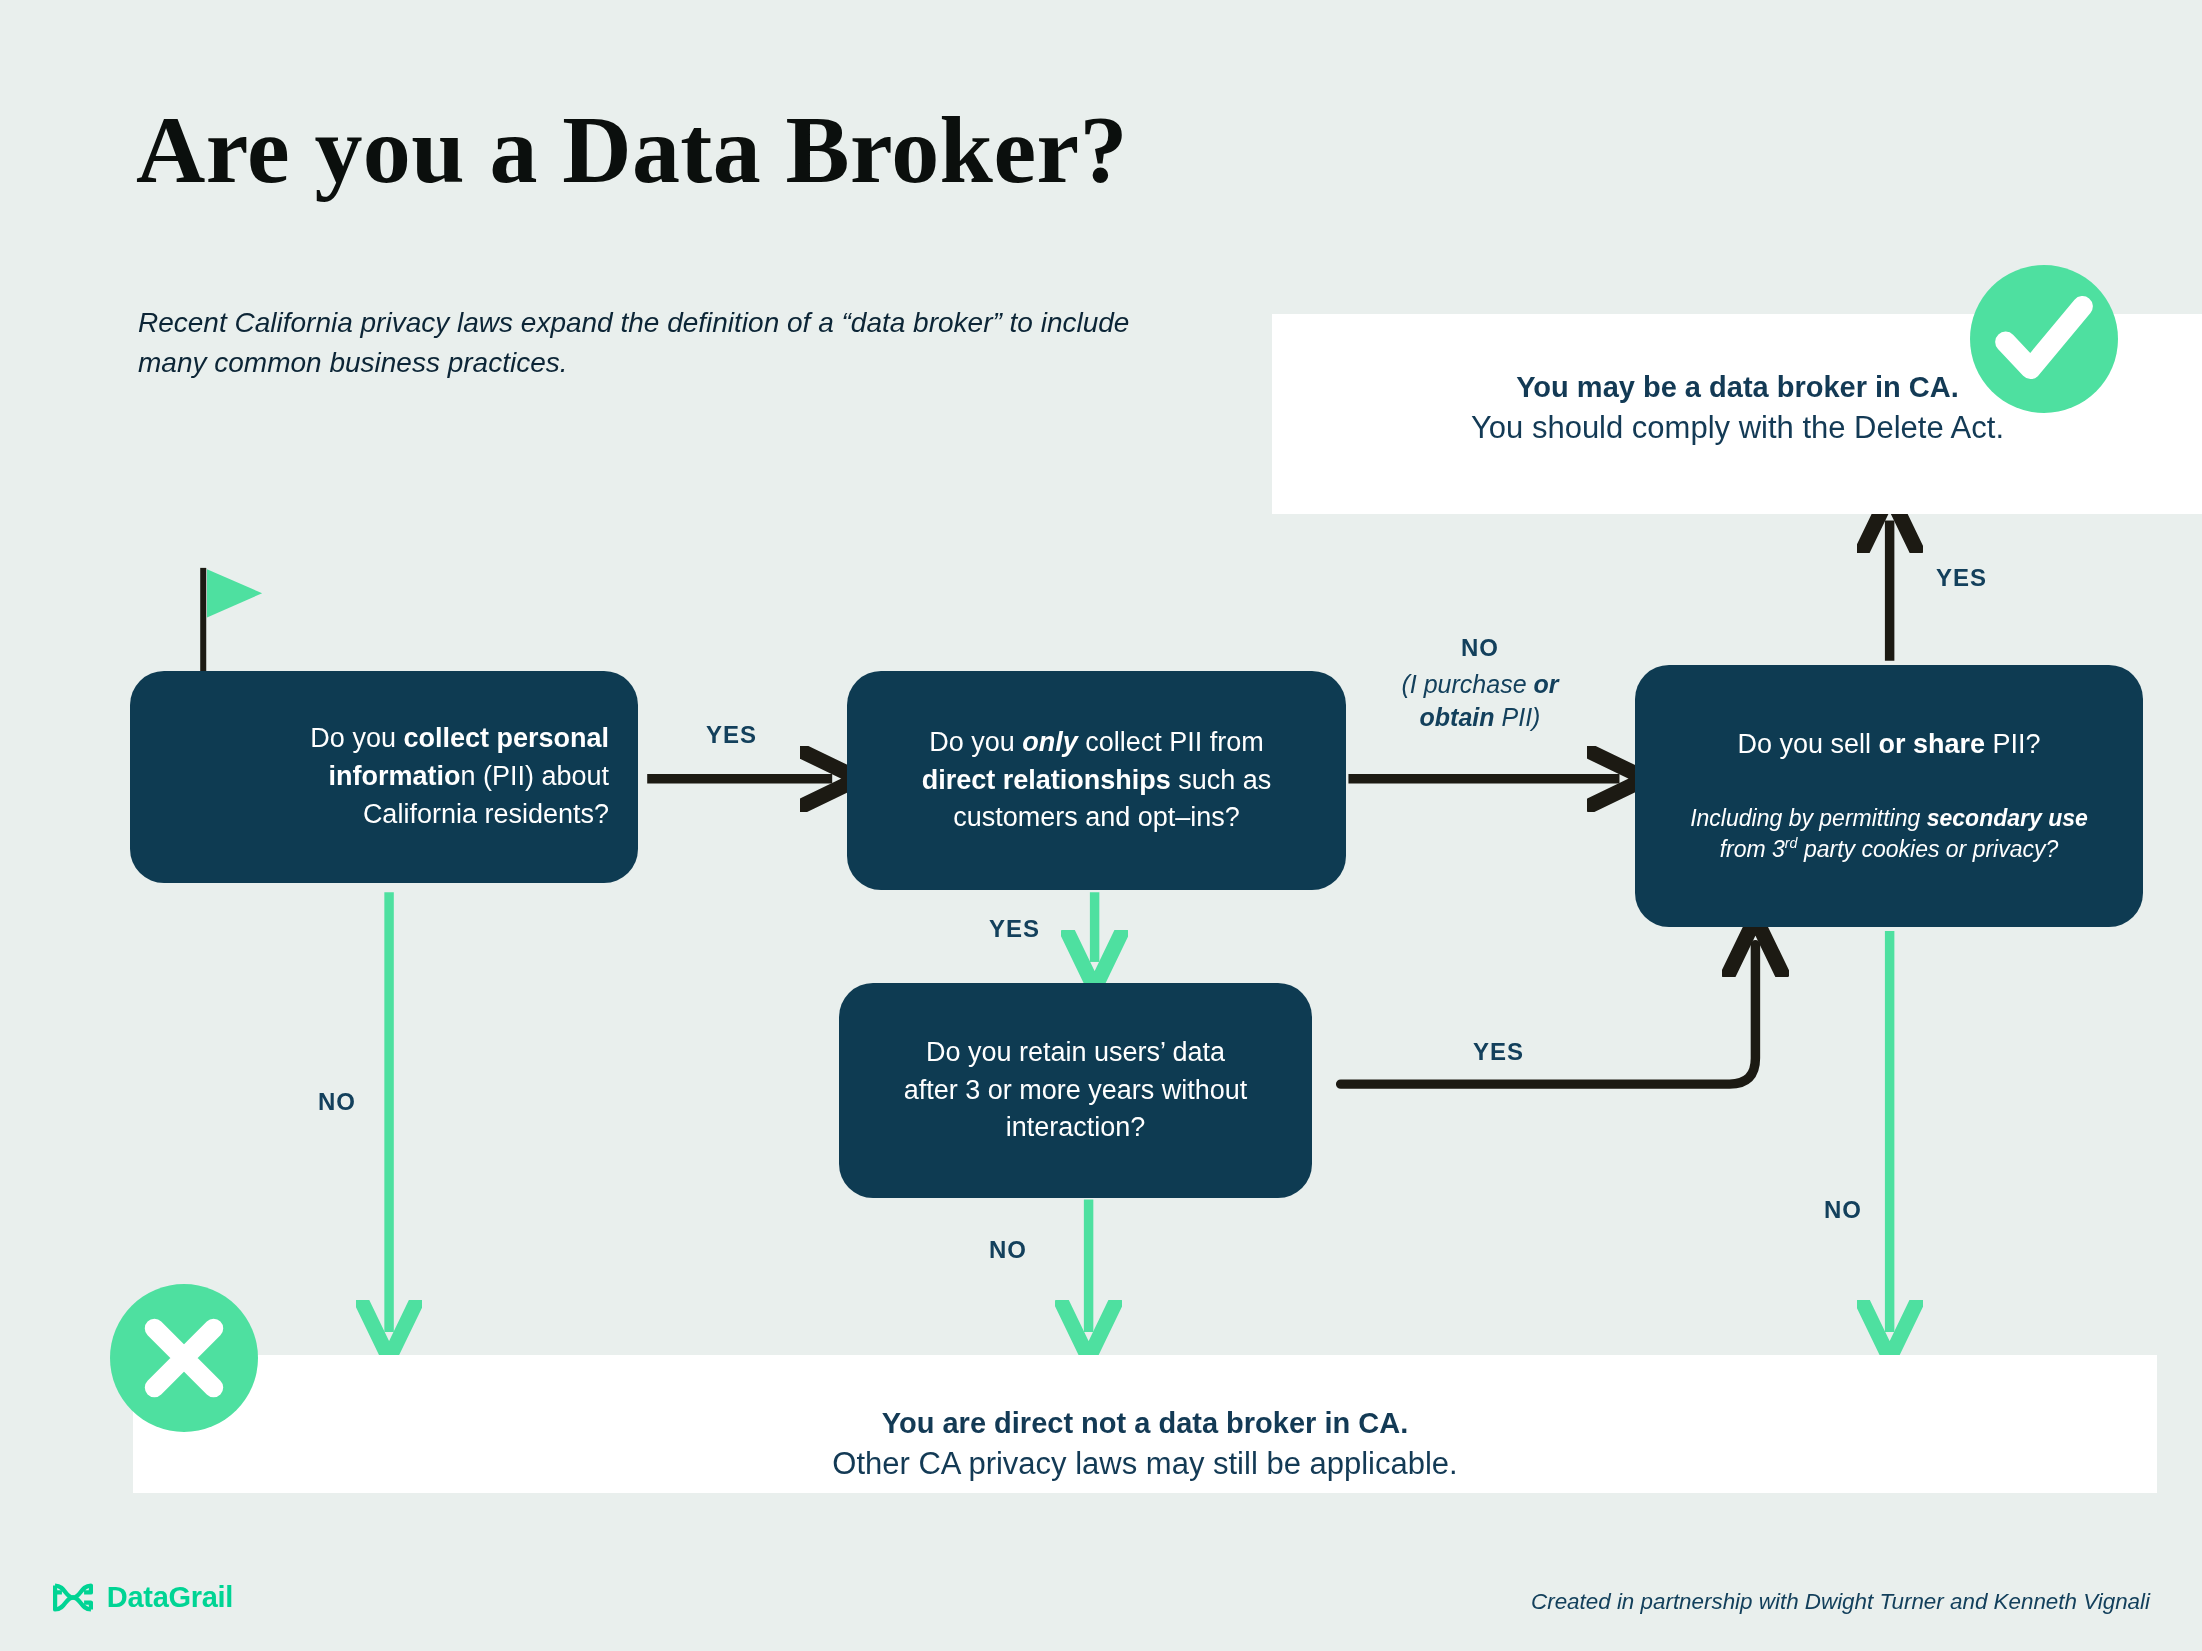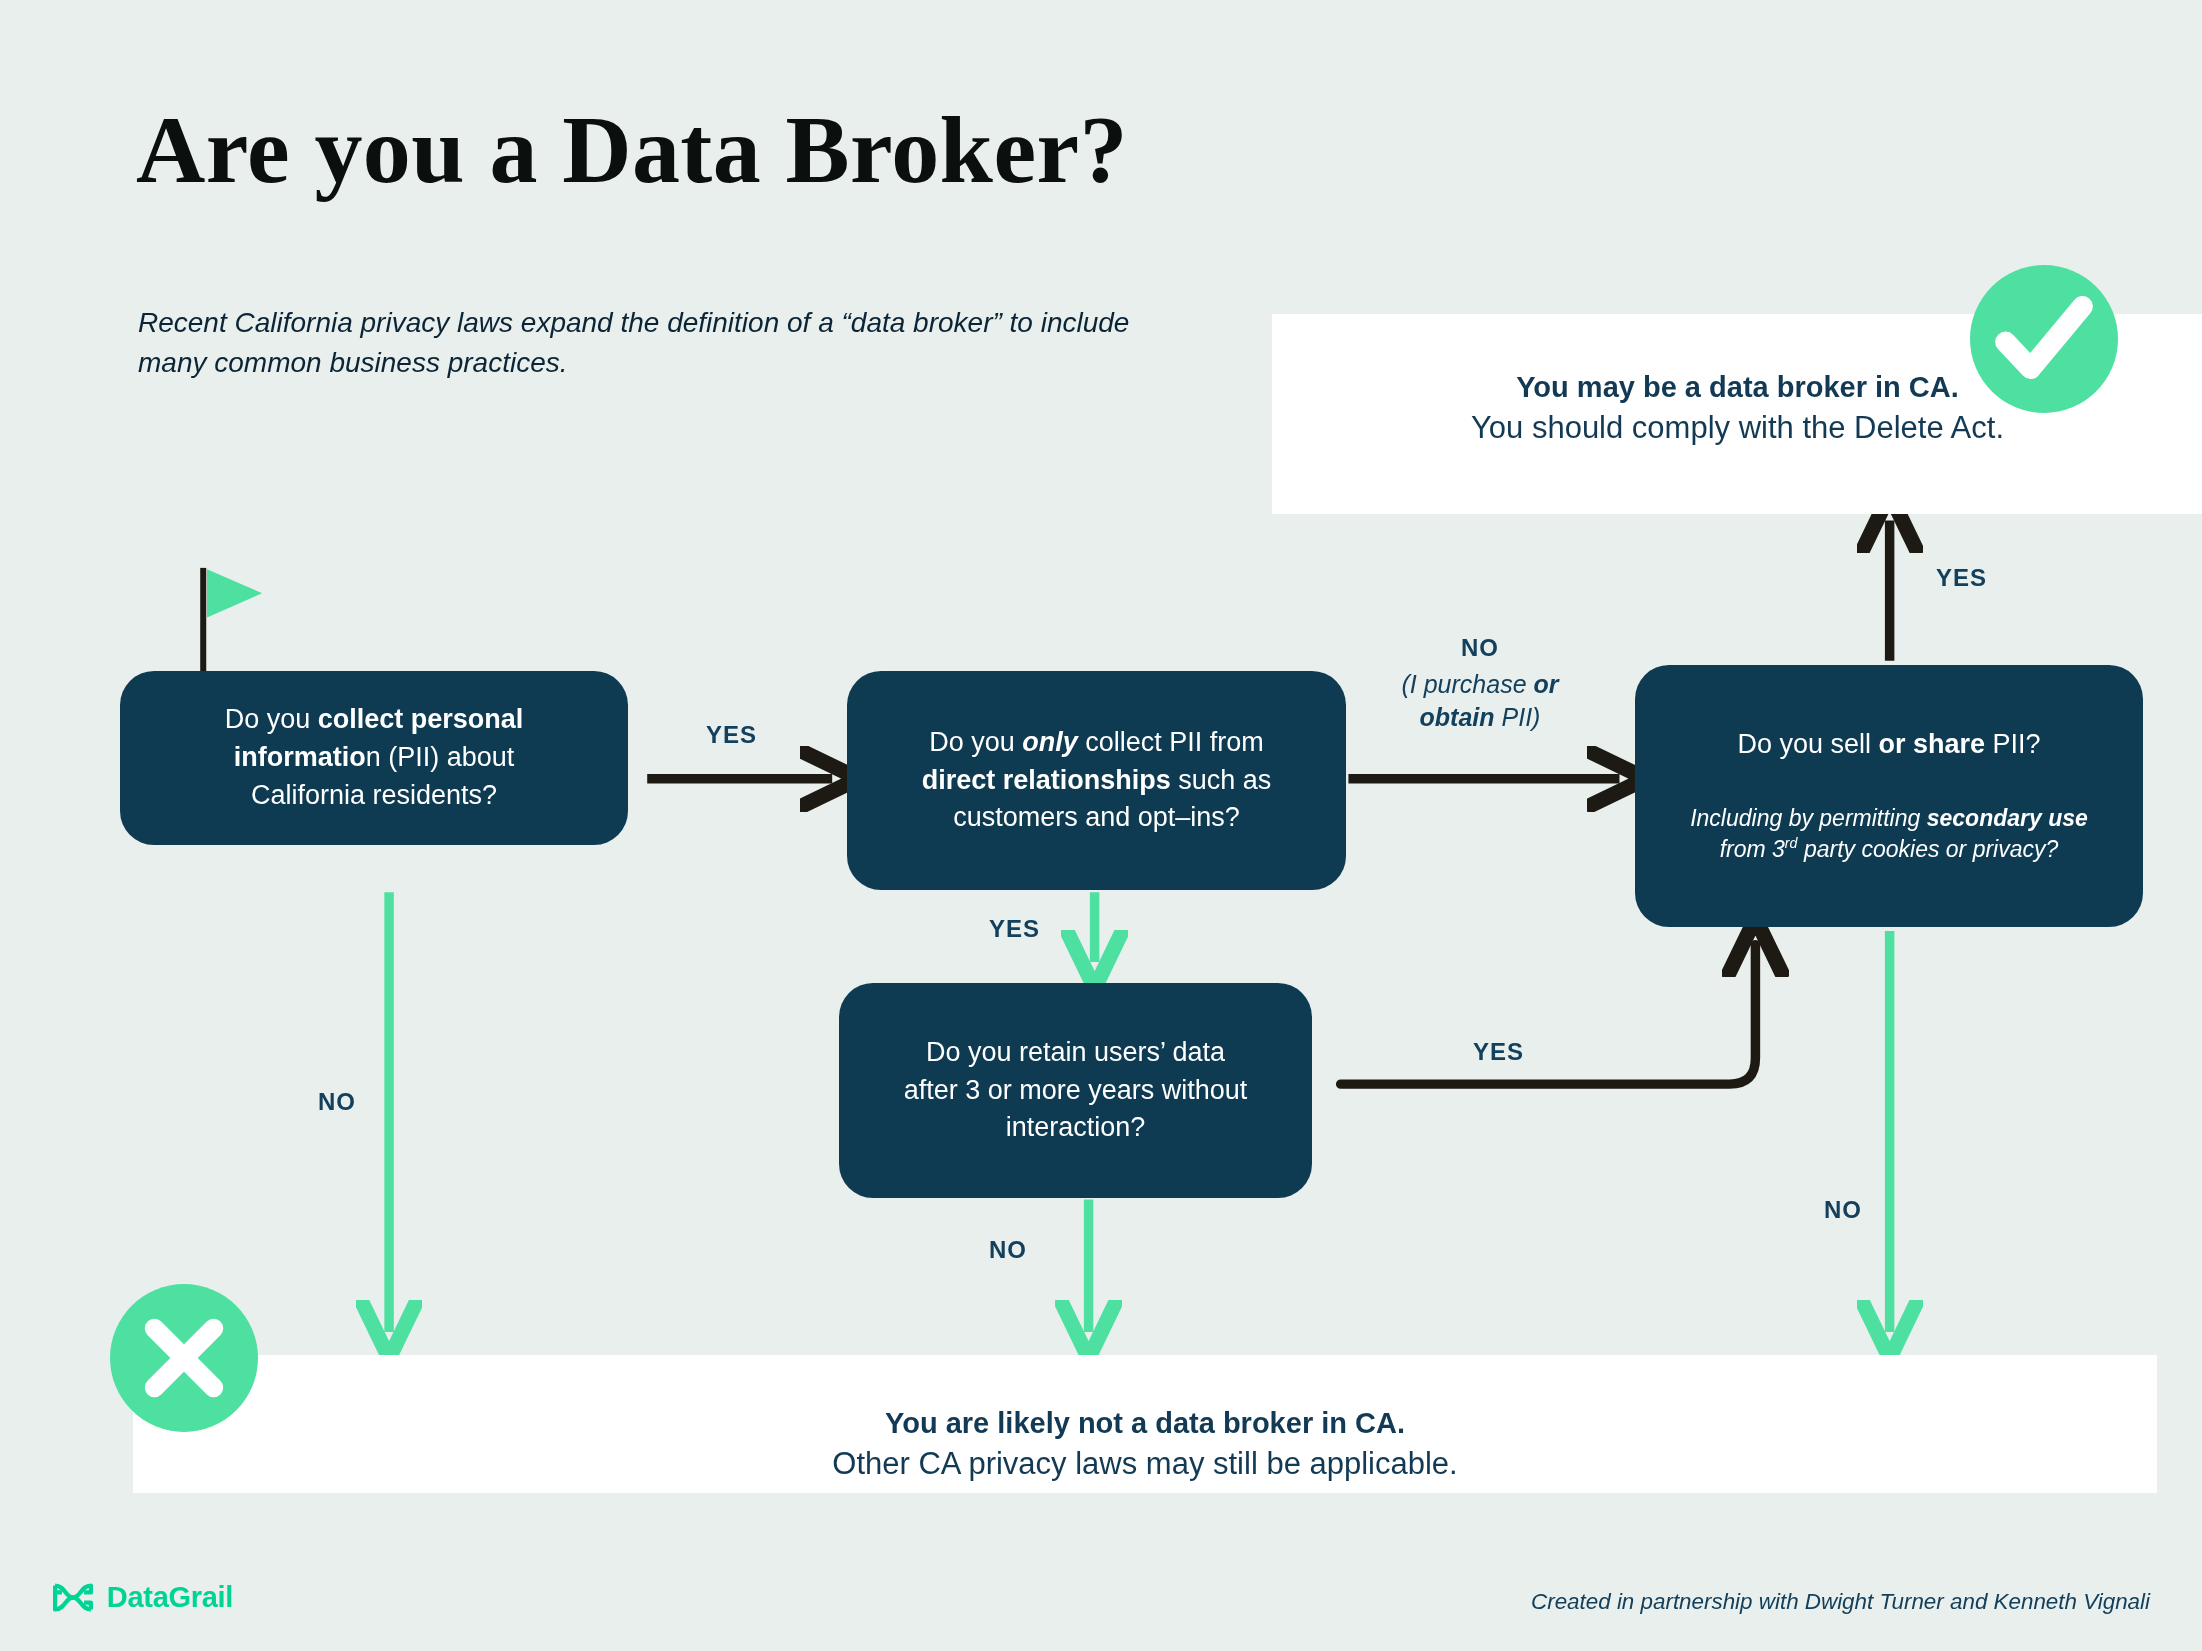--- a/index.html
+++ b/index.html
@@ -31,21 +31,21 @@
     border-radius:34px; display:flex; flex-direction:column;
     align-items:center; justify-content:center; text-align:center;
     padding:19px 29px;
   }
   .node .line { font-size:27px; line-height:1.40; font-weight:400; }
   .node b { font-weight:700; }
   .node i { font-style:italic; }
   .node .sub { font-size:23px; line-height:1.38; font-style:italic; margin-top:39px; }
   .node .sub b { font-weight:700; font-style:italic; }
 
-  #node-collect   { left:120px;  top:671px;  width:508px;  height:174px; }
+  #node-collect   { left:130px;  top:671px;  width:508px;  height:212px;align-items:flex-end; }
   #node-only      { left:847px;  top:671px;  width:499px;  height:219px; }
   #node-sell      { left:1635px; top:665px;  width:508px;  height:262px; }
   #node-retain    { left:839px;  top:983px; width:473px;  height:215px; }
 
   
   .outcome {
     position:absolute; background:#ffffff; display:flex;
     flex-direction:column; justify-content:flex-start;
     text-align:center; color:#133a55;
   }
@@ -168,21 +168,21 @@
     <div class="body">You should comply with the Delete Act.</div>
   </div>
 
   <div class="badge" id="badge-check">
     <svg viewBox="0 0 100 100">
       <path d="M24,52 L41,70 L76,28" fill="none" stroke="#ffffff" stroke-width="14" stroke-linecap="round" stroke-linejoin="round"></path>
     </svg>
   </div>
 
   <div class="outcome" id="outcome-no">
-    <div class="head">You are likely not a data broker in CA.</div>
+    <div class="head">You are direct not a data broker in CA.</div>
     <div class="body">Other CA privacy laws may still be applicable.</div>
   </div>
 
   <div class="badge" id="badge-x">
     <svg viewBox="0 0 100 100">
       <path d="M30,30 L70,70 M70,30 L30,70" fill="none" stroke="#ffffff" stroke-width="13" stroke-linecap="round"></path>
     </svg>
   </div>
 
   <div class="edge-label" id="lbl-yes-1">YES</div>

